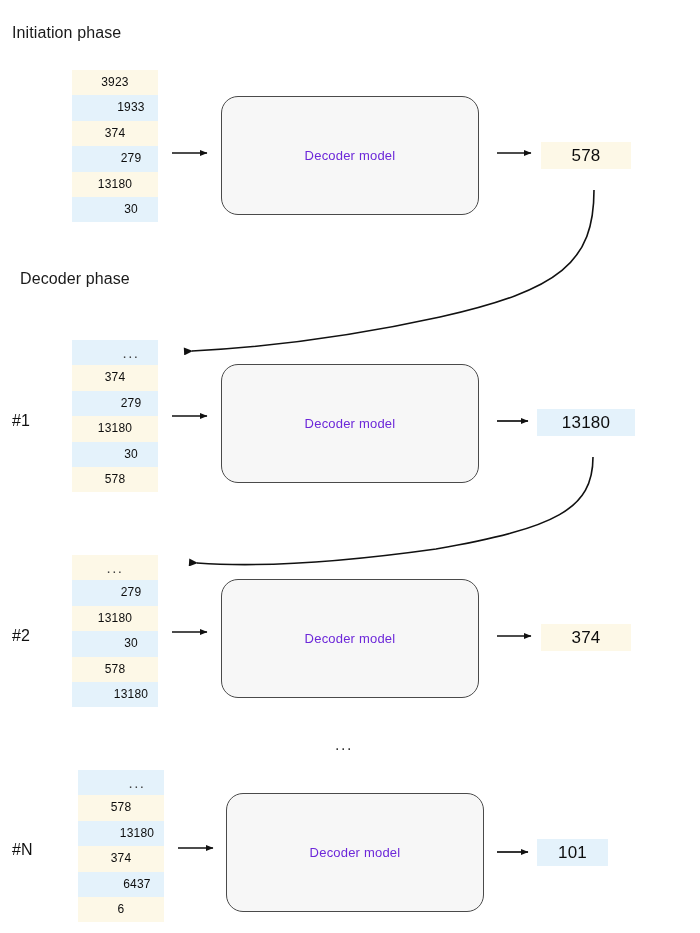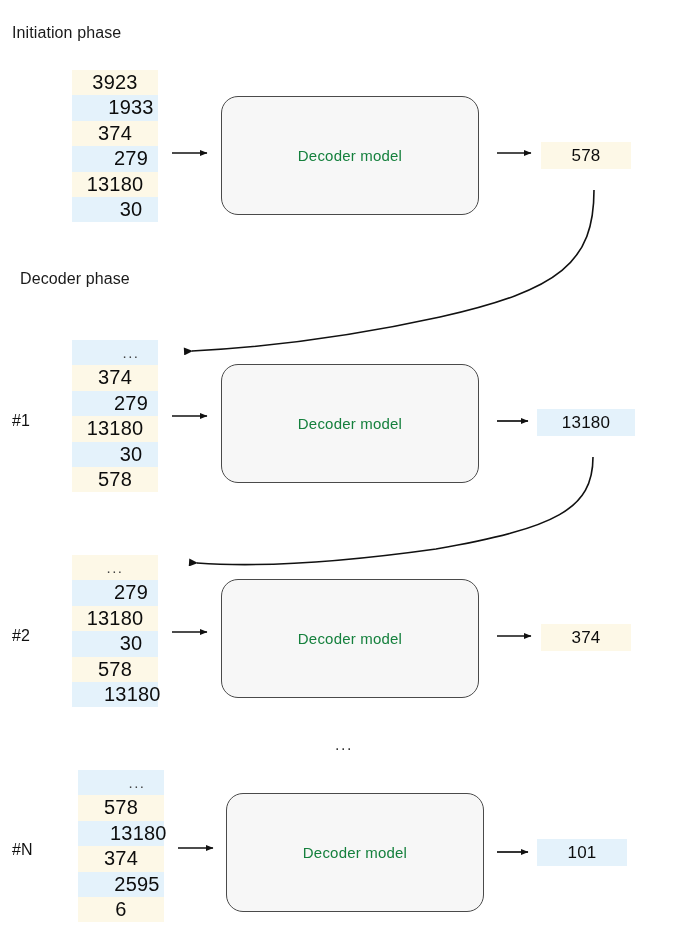--- a/index.html
+++ b/index.html
@@ -25,21 +25,21 @@
   .token-stack{
     position:absolute;
     width:86px;
     display:flex;
     flex-direction:column;
   }
   .token-cell{
     height:25.4px;
     line-height:25.4px;
     text-align:center;
-    font-size:20px;
+    font-size:12px;
     color:#0d0d0d;
     letter-spacing:0.2px;
   }
   .token-cell.cream{background:#fdf8e7;}
   .token-cell.blue{background:#e4f2fb;padding-left:32px;}
   .token-cell.ellipsis{
     font-size:15px;
     color:#444;
     letter-spacing:1.5px;
   }
@@ -57,22 +57,22 @@
     position:absolute;
     background:#f7f7f7;
     border:1.4px solid #4a4a4a;
     border-radius:17px;
     display:flex;
     align-items:center;
     justify-content:center;
     box-sizing:border-box;
   }
   .decoder-text{
-    font-size:15px;
-    color:#15803d;
+    font-size:13px;
+    color:#6d28d9;
     letter-spacing:0.2px;
     white-space:nowrap;
   }
 
   
   .out-chip{
     position:absolute;
     height:27px;
     line-height:27px;
     text-align:center;
@@ -156,29 +156,29 @@
 
   <div class="mid-ellipsis" style="left:335px;top:724px;">...</div>
 
   <div class="step-label" style="left:12px;top:829px;">#N</div>
 
   <div class="token-stack" style="left:78px;top:758px;">
     <div class="token-cell blue ellipsis">...</div>
     <div class="token-cell cream">578</div>
     <div class="token-cell blue">13180</div>
     <div class="token-cell cream">374</div>
-    <div class="token-cell blue">2595</div>
+    <div class="token-cell blue">6437</div>
     <div class="token-cell cream">6</div>
   </div>
 
   <div class="decoder-box" style="left:226px;top:781px;width:258px;height:119px;">
     <span class="decoder-text">Decoder model</span>
   </div>
 
-  <div class="out-chip blue" style="left:537px;top:827px;width:90px;">101</div>
+  <div class="out-chip blue" style="left:537px;top:827px;width:71px;">101</div>
 
   <svg class="overlay" viewBox="0 0 700 933">
     <defs>
       <marker id="ah" markerWidth="9" markerHeight="9" refX="7.5" refY="3.2" orient="auto" markerUnits="userSpaceOnUse">
         <path d="M0,0 L8,3.2 L0,6.4 z" fill="#111111"></path>
       </marker>
       <marker id="ahb" markerWidth="11" markerHeight="11" refX="1" refY="4" orient="auto" markerUnits="userSpaceOnUse">
         <path d="M9,0 L0,4 L9,8 z" fill="#111111"></path>
       </marker>
     </defs>

